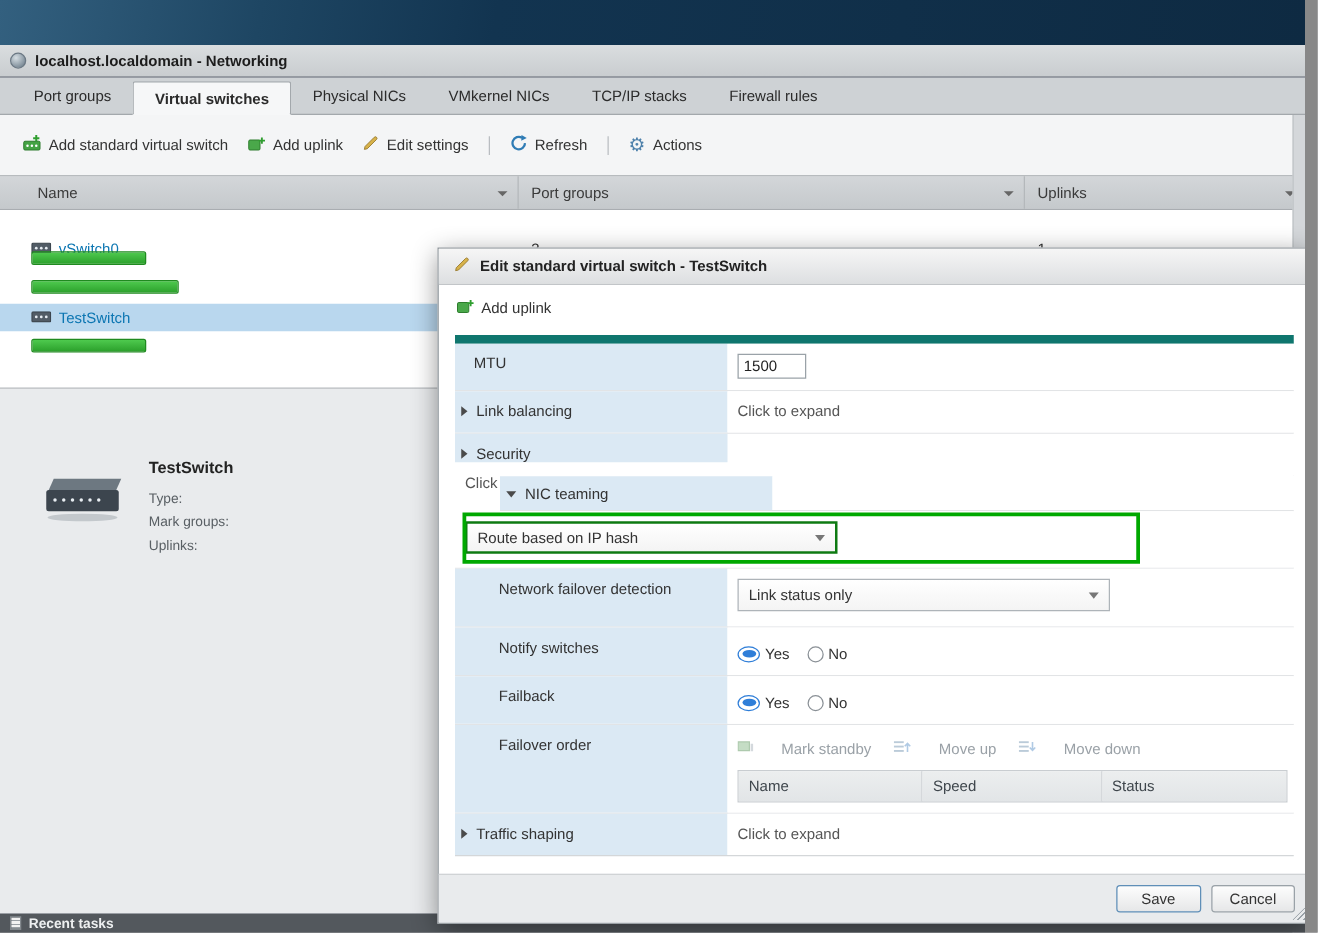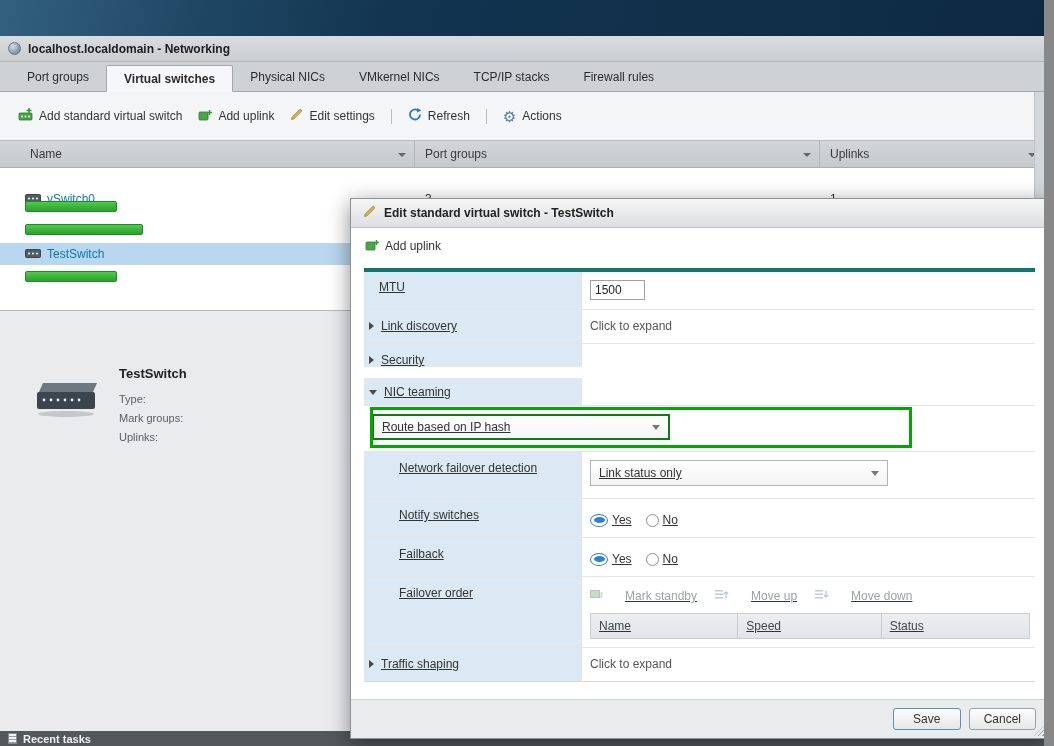--- a/index.html
+++ b/index.html
@@ -70,21 +70,21 @@
               border:1px solid #83898e;box-sizing:border-box;}
 
   
   .dialog{position:absolute;left:350px;top:198px;width:699px;height:541px;box-sizing:border-box;z-index:10;
           background:#fff;border:1px solid #8b9298;box-shadow:0 5px 20px rgba(0,0,0,0.45);}
   .dlg-title{height:29px;box-sizing:border-box;background:linear-gradient(#f6f6f6,#dddfe1);
              border-bottom:1px solid #c2c5c8;display:flex;align-items:center;gap:8px;padding-left:12px;
              font-weight:bold;color:#222;}
   .dlg-toolbar{height:36px;display:flex;align-items:center;padding-left:14px;}
 
-  .form{position:absolute;left:13px;right:13px;top:69px;border-top:4px solid #0f766e;text-decoration:underline;}
+  .form{position:absolute;left:13px;right:13px;top:69px;border-top:7px solid #0f766e;}
   .frow{display:flex;box-sizing:border-box;border-bottom:1px solid #e2e4e6;position:relative;}
   .flabel{width:218px;background:#dbe9f4;box-sizing:border-box;padding:9px 6px 0 5px;color:#333;}
   .flabel.plain{padding-left:15px;}
   .flabel.sub{padding-left:35px;}
   .lblwrap{display:flex;align-items:center;gap:7px;}
   .tri-r{width:0;height:0;border-top:4px solid transparent;border-bottom:4px solid transparent;border-left:5px solid #4a4a4a;}
   .tri-d{width:0;height:0;border-left:4px solid transparent;border-right:4px solid transparent;border-top:5px solid #4a4a4a;}
   .fctrl{flex:1;background:#fff;box-sizing:border-box;padding:8px 0 0 8px;position:relative;color:#555;}
   .hint{padding-top:1px;display:inline-block;color:#555;cursor:pointer;}
 
@@ -305,37 +305,37 @@
         <div class="flabel plain" style="padding-top:8px;">MTU</div>
         <div class="fctrl">
           <input class="mtu-input" value="1500" style="">
         </div>
       </div>
 
       <div class="frow" style="height:34px;">
         <div class="flabel">
           <span class="lblwrap">
             <span class="tri-r"></span>
-            <span>Link discovery</span>
+            <span>Link balancing</span>
           </span>
         </div>
         <div class="fctrl"><span class="hint">Click to expand</span></div>
       </div>
 
       <div class="frow" style="height:34px;flex-direction:column;">
         <div class="flabel">
           <span class="lblwrap">
             <span class="tri-r"></span>
             <span>Security</span>
           </span>
         </div>
         <div class="fctrl"><span class="hint">Click to expand</span></div>
       </div>
 
-      <div class="frow" style="height:28px;">
+      <div class="frow" style="height:28px;margin-left:36px;">
         <div class="flabel" style="padding-top:7px;">
           <span class="lblwrap">
             <span class="tri-d"></span>
             <span>NIC teaming</span>
           </span>
         </div>
         <div class="fctrl"></div>
       </div>
 
       <div class="frow" style="height:46px;">

